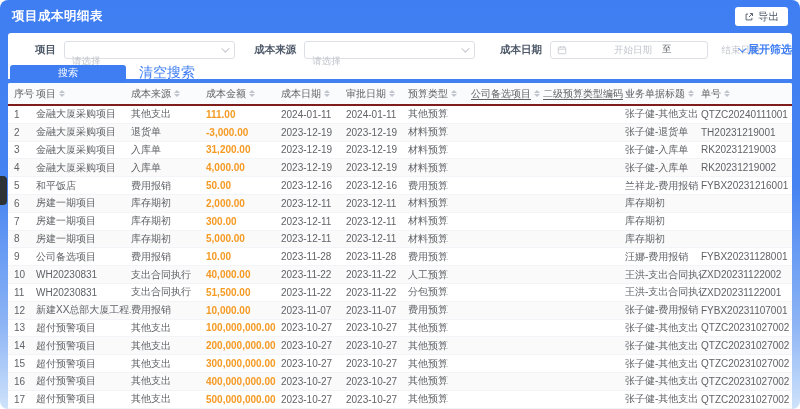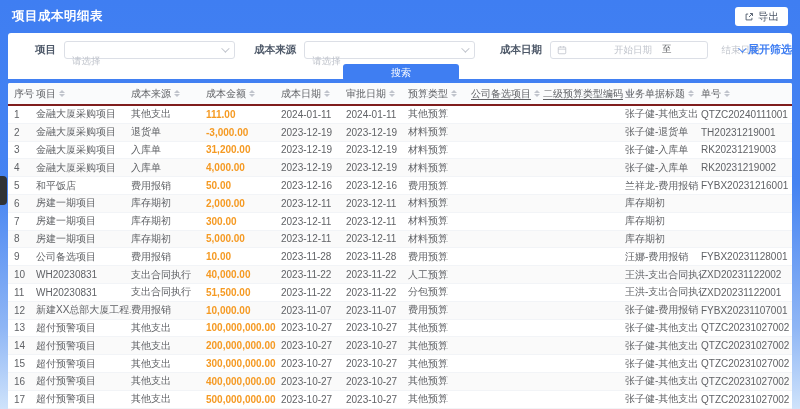--- a/index.html
+++ b/index.html
@@ -1,19 +1,19 @@
 <!DOCTYPE html>
 <html><head>
 <meta charset="utf-8">
 <style>
   * { margin:0; padding:0; box-sizing:border-box; }
   html,body { width:800px; height:409px; overflow:hidden; }
   body { font-family:"Liberation Sans","DejaVu Sans",sans-serif; }
   .page { position:relative; width:800px; height:409px; overflow:hidden;
-          background:linear-gradient(180deg,#3f7ef2 0%,#4583f2 45%,#8fb6f5 80%,#cfe3fb 100%); }
+          background:linear-gradient(180deg,#3f7ef2 0%,#4583f2 45%,#8fb6f5 80%,#cfe3fb 100%);border-radius:8px; }
 
   
   .titlebar { height:33px; display:flex; align-items:center; justify-content:space-between; padding:0 12px; }
   .page-title { color:#fff; font-size:12.5px; font-weight:bold; letter-spacing:.5px; }
   .export-btn { background:#fff; border:none; border-radius:3px; height:19px; padding:0 9px;
                 display:inline-flex; align-items:center; gap:4px; color:#4e5969; font-size:10.5px; cursor:pointer; }
   .export-btn svg { display:block; }
 
   
   .filter-card { position:absolute; left:8px; right:8px; top:33px; height:46px; background:#fff; border-radius:3px 3px 0 0; }
@@ -27,21 +27,21 @@
   .gap1 { width:22px; } .gap2 { width:28px; }
   .date-box { width:158px; height:18px; border:1px solid #dcdfe6; border-radius:3px;
               display:flex; align-items:center; padding:0 6px; background:#fff; }
   .date-box input { border:none; outline:none; width:52px; font-size:9.5px; text-align:center; color:#606266; background:transparent;margin-left:40px; }
   .date-box input::placeholder { color:#c0c4cc; }
   .date-sep { font-size:9.5px; color:#606266; padding:0 3px; }
   .expand-link { margin-left:30px; display:inline-flex; align-items:center; gap:4px; color:#3f7ef2;
                  font-size:11px; font-weight:bold; cursor:pointer; white-space:nowrap; }
   .chev-blue { width:6px; height:6px; border-right:1.4px solid #3f7ef2; border-bottom:1.4px solid #3f7ef2;
                transform:rotate(45deg) translateY(-2px); }
-  .btn-row { display:flex; align-items:center; padding-left:2px; margin-top:5px;flex-direction:column; }
+  .btn-row { display:flex; align-items:center; padding-left:2px; margin-top:5px; }
   .search-btn { width:116px; height:17px; background:#3f7ef2; color:#fff; border:none; border-radius:3px;
                 font-size:10px; cursor:pointer; }
   .clear-link { margin-left:13px; color:#3f7ef2; font-size:14px; cursor:pointer; }
 
   
   .table-card { position:absolute; left:8px; right:8px; top:83px; bottom:0; background:#fff; overflow:hidden; border-radius:2px 2px 0 0; }
   .grid-cols { display:grid; grid-template-columns:22px 95px 75px 75px 65px 62px 63px 72px 82px 76px minmax(0,1fr); padding-left:6px; }
   .thead { height:23px; align-items:center; background:#fafbfc; border-bottom:2px solid #7f1d1d; }
   .th { display:flex; align-items:center; gap:3px; font-size:10px; color:#606266; cursor:pointer; white-space:nowrap; overflow:visible; }
   .th-label { white-space:nowrap; }

